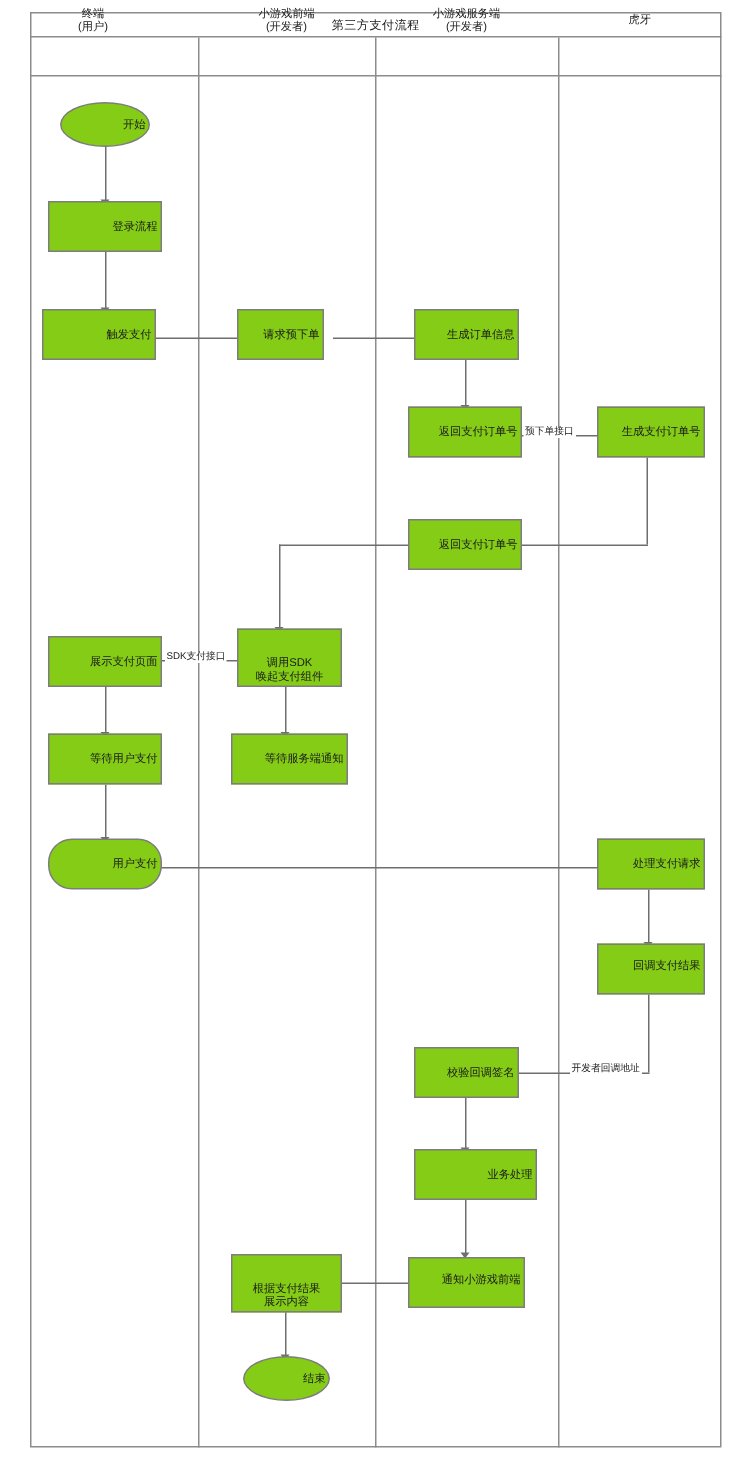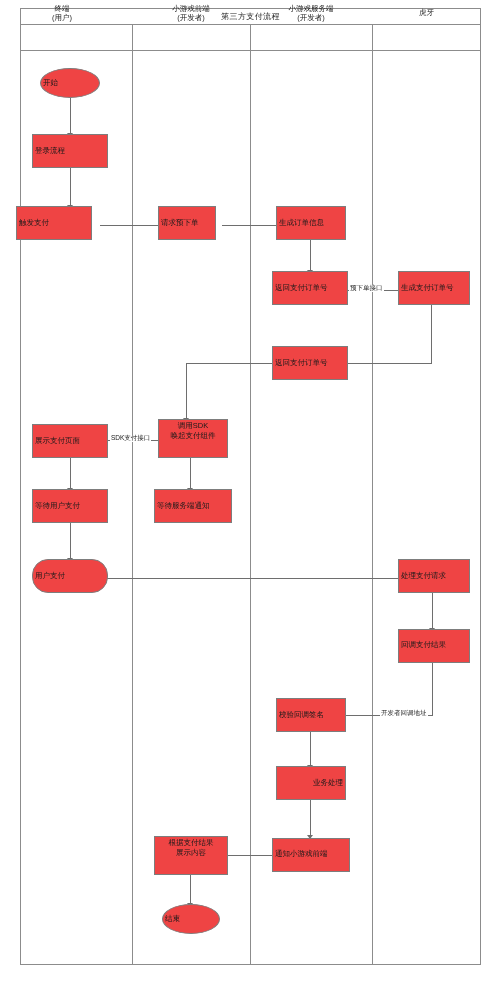--- a/index.html
+++ b/index.html
@@ -16,21 +16,21 @@
               display:flex;align-items:center;justify-content:center;}
   .title-band span{font-size:8px;letter-spacing:.4px;}
   .head-band{position:absolute;left:20px;top:25px;width:461px;height:26px;
              border-bottom:1px solid #8c8c8c;box-sizing:border-box;}
   .lane-head{position:absolute;top:0;height:26px;display:flex;flex-direction:column;
              align-items:center;justify-content:center;font-size:7.5px;line-height:1.25;}
   .lane-div{position:absolute;top:25px;width:0;border-left:1px solid #8c8c8c;height:940px;}
 
   
   .node{position:absolute;box-sizing:border-box;border:1px solid #7d7d7d;
-        background:#ef4444;display:flex;align-items:center;justify-content:flex-start;
+        background:#84cc16;display:flex;align-items:center;justify-content:flex-end;
         text-align:center;font-size:7.5px;line-height:1.3;padding:1px 2px;}
   .node.term{border-radius:50%/50%;}
 
   
   .ln{position:absolute;background:#6e6e6e;}
   .lnh{height:1px;}
   .lnv{width:1px;}
   .ar{position:absolute;width:0;height:0;}
   .ar-d{border-left:3px solid transparent;border-right:3px solid transparent;border-top:4px solid #6e6e6e;}
   .ar-l{border-top:3px solid transparent;border-bottom:3px solid transparent;border-right:4px solid #6e6e6e;}
@@ -137,21 +137,21 @@
   <div class="ar ar-d" style="left:187px;top:903px;"></div>
 
   <div class="node term" style="left:40px;top:68px;width:60px;height:30px;">
     <span>开始</span>
   </div>
 
   <div class="node" style="left:32px;top:134px;width:76px;height:34px;">
     <span>登录流程</span>
   </div>
 
-  <div class="node" style="left:16px;top:206px;width:76px;height:34px;">
+  <div class="node" style="left:28px;top:206px;width:76px;height:34px;">
     <span>触发支付</span>
   </div>
 
   <div class="node" style="left:158px;top:206px;width:58px;height:34px;">
     <span>请求预下单</span>
   </div>
 
   <div class="node" style="left:276px;top:206px;width:70px;height:34px;">
     <span>生成订单信息</span>
   </div>
@@ -194,21 +194,21 @@
   </div>
 
   <div class="node" style="left:398px;top:629px;width:72px;height:34px;font-family:Liberation Mono, monospace;">
     <span>回调支付结果</span>
   </div>
 
   <div class="node" style="left:276px;top:698px;width:70px;height:34px;">
     <span>校验回调签名</span>
   </div>
 
-  <div class="node" style="left:276px;top:766px;width:70px;height:34px;padding-left:36px;">
+  <div class="node" style="left:276px;top:766px;width:82px;height:34px;padding-left:36px;">
     <span>业务处理</span>
   </div>
 
   <div class="node" style="left:272px;top:838px;width:78px;height:34px;font-family:Liberation Mono, monospace;">
     <span>通知小游戏前端</span>
   </div>
 
   <div class="node" style="left:154px;top:836px;width:74px;height:39px;flex-direction:column;">
     <div>根据支付结果</div>
     <div>展示内容</div>

